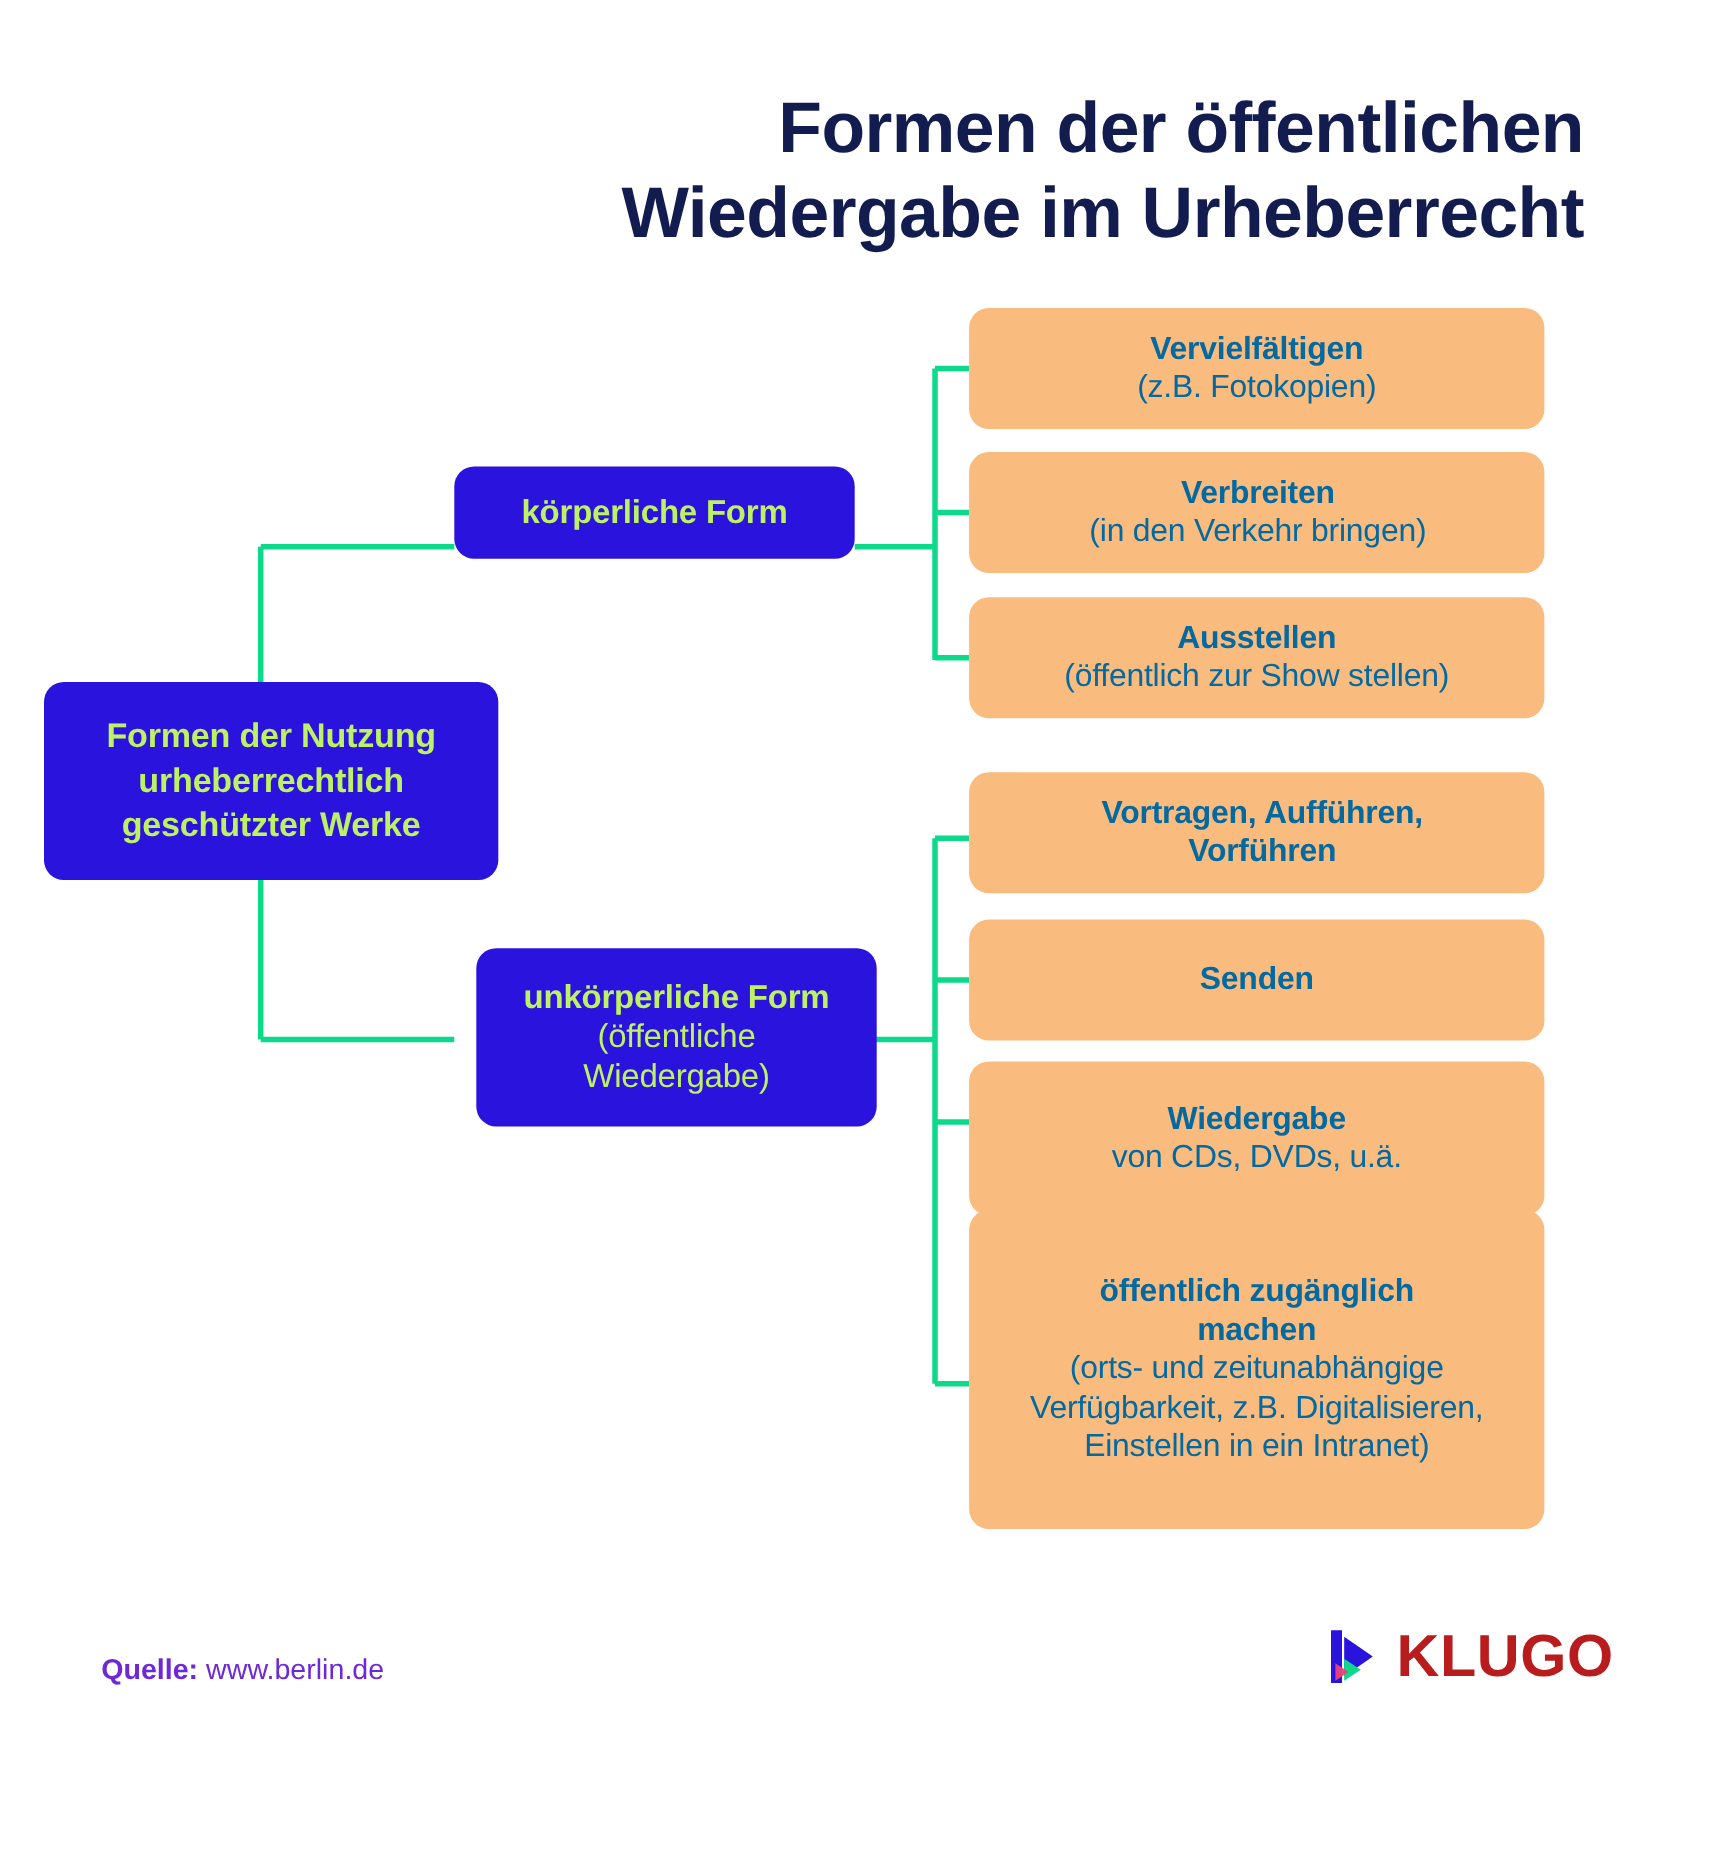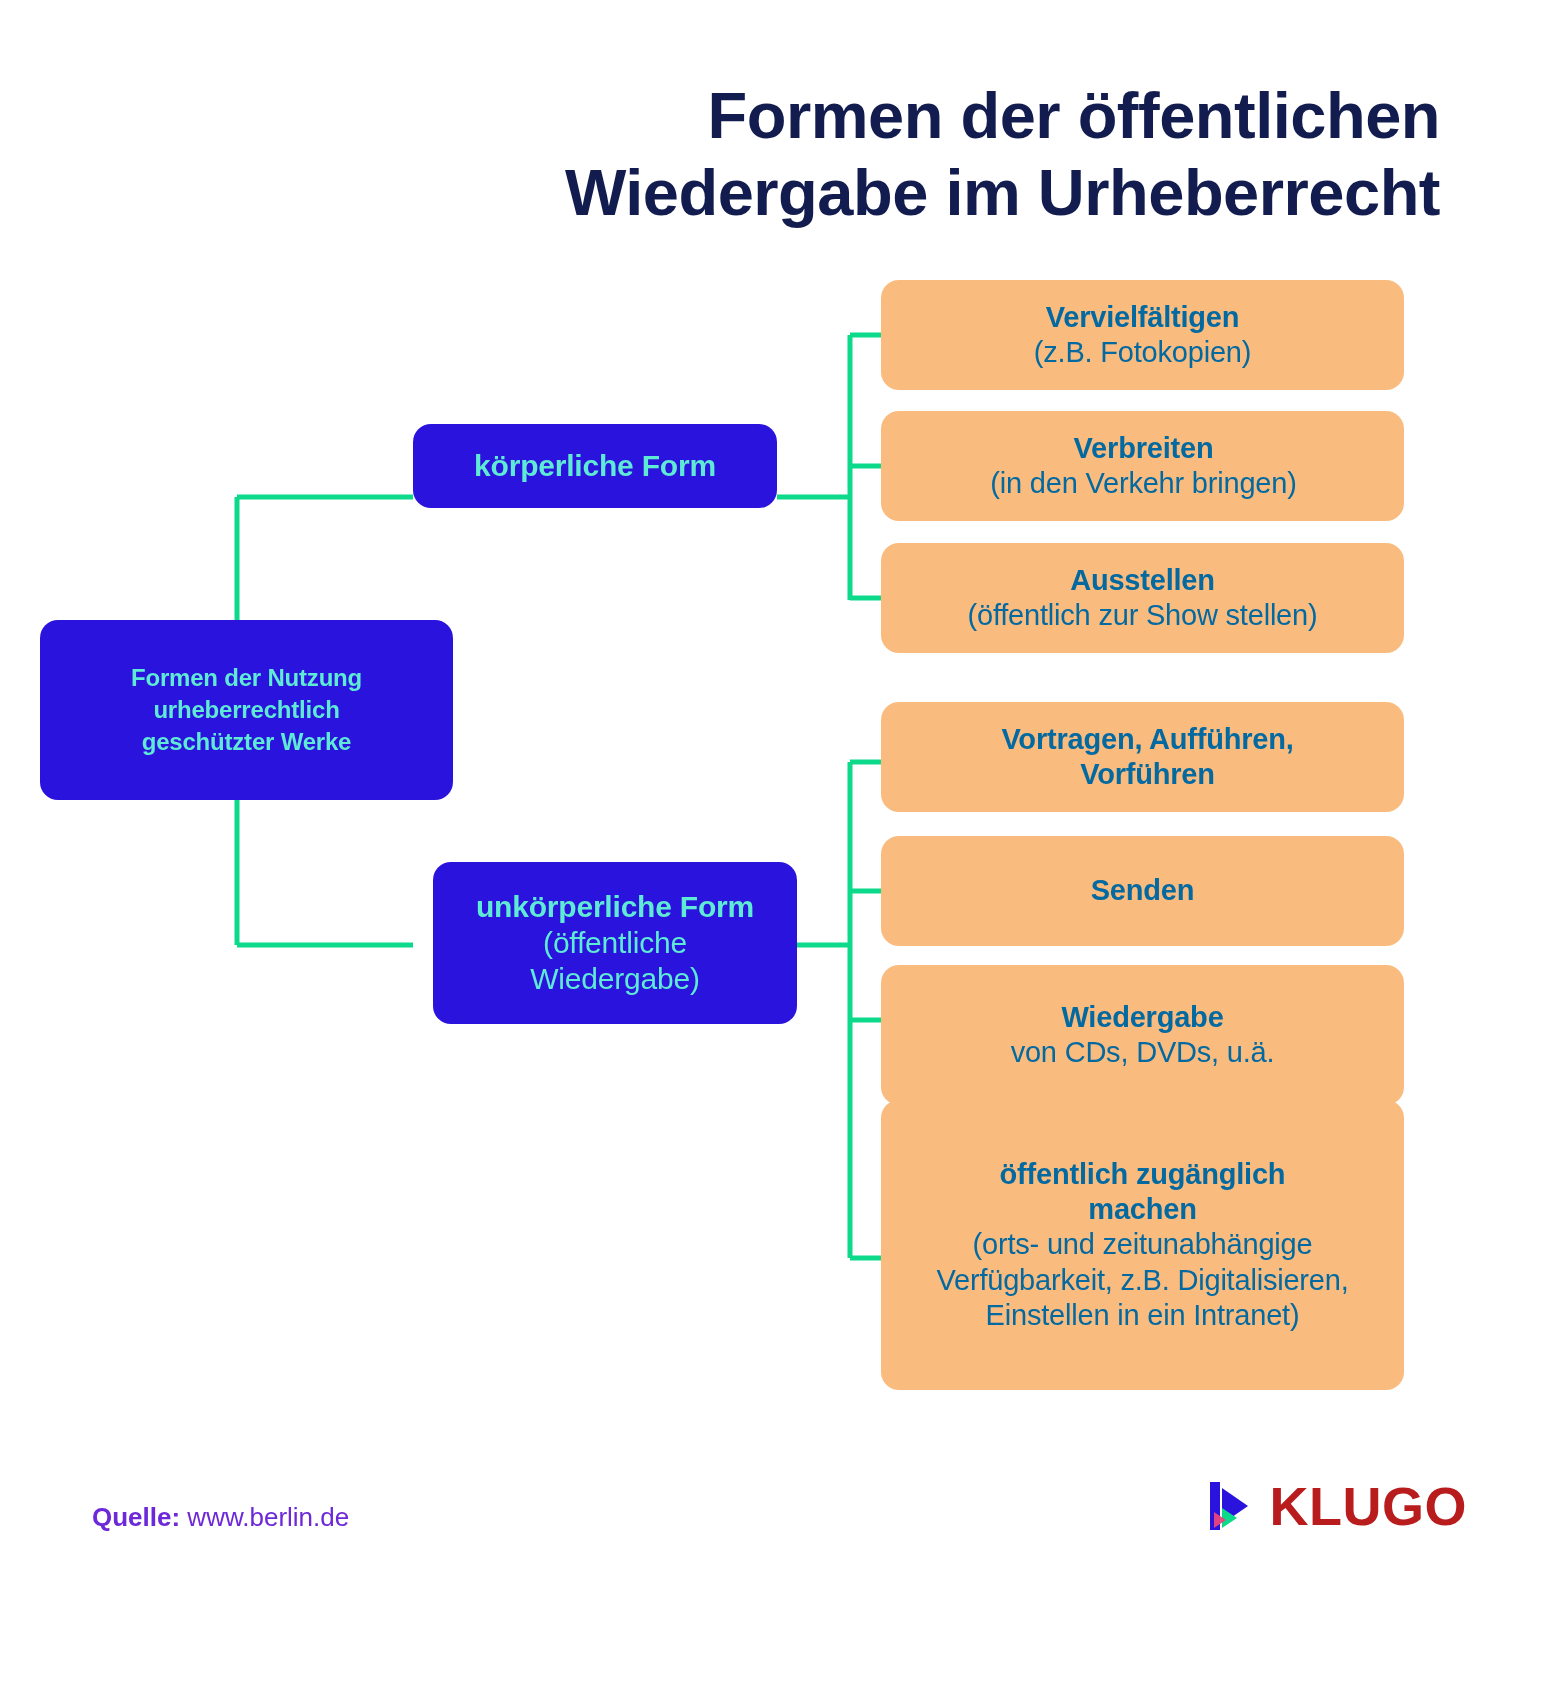--- a/index.html
+++ b/index.html
@@ -50,39 +50,39 @@
     display: flex;
     flex-direction: column;
     align-items: center;
     justify-content: center;
     text-align: center;
     border-radius: 18px;
     padding: 6px 14px;
   }
   .node.blue {
     background: #2B13DE;
-    color: #5eead4;
+    color: #bef264;
   }
   .node.orange {
     background: #FABB7E;
     color: #0369a1;
   }
   .node .hdr {
     font-weight: 700;
     font-size: 29px;
     line-height: 1.22;
     letter-spacing: -0.2px;
   }
   .node .sub {
     font-weight: 400;
     font-size: 29px;
     line-height: 1.22;
     letter-spacing: -0.2px;
   }
-  .node.root .hdr { font-size: 24px; line-height: 1.32; }
+  .node.root .hdr { font-size: 31px; line-height: 1.32; }
   .node.branch .hdr { font-size: 30px; }
   .node.branch .sub { font-size: 30px; line-height: 1.2; }
 
   
   .source {
     position: absolute;
     left: 92px;
     top: 1502px;
     color: #6d28d9;
     font-size: 26px;

